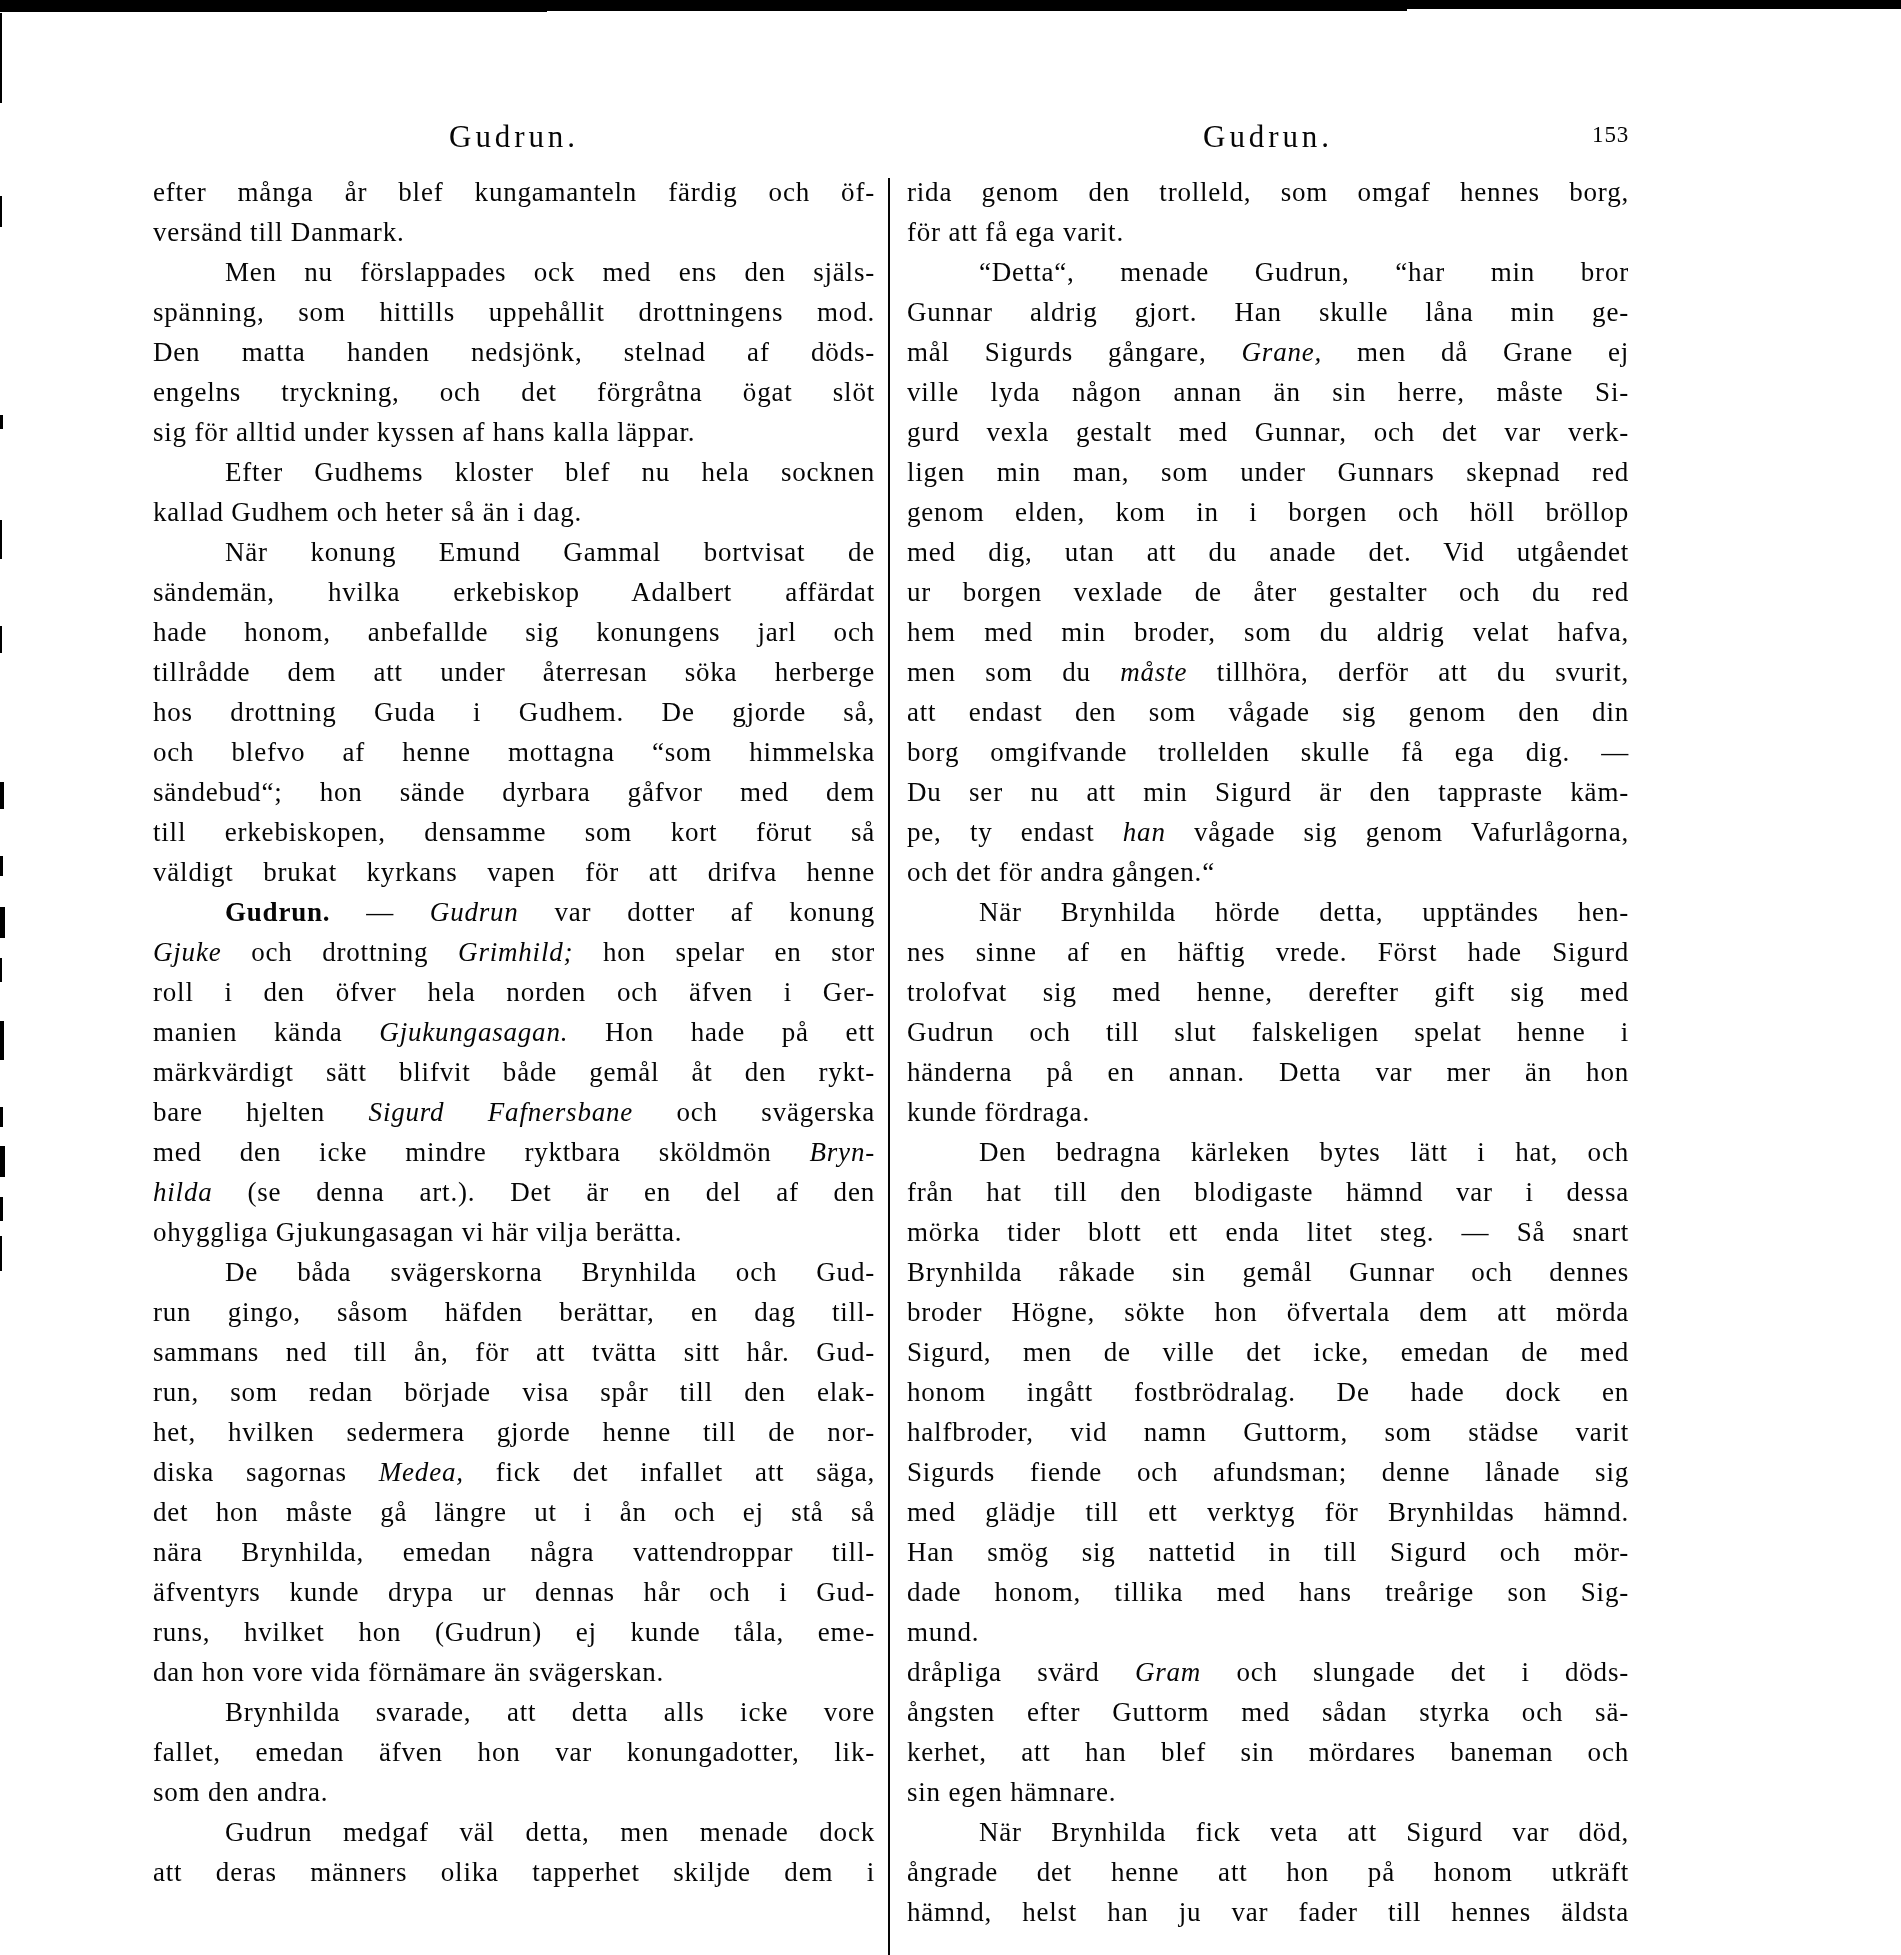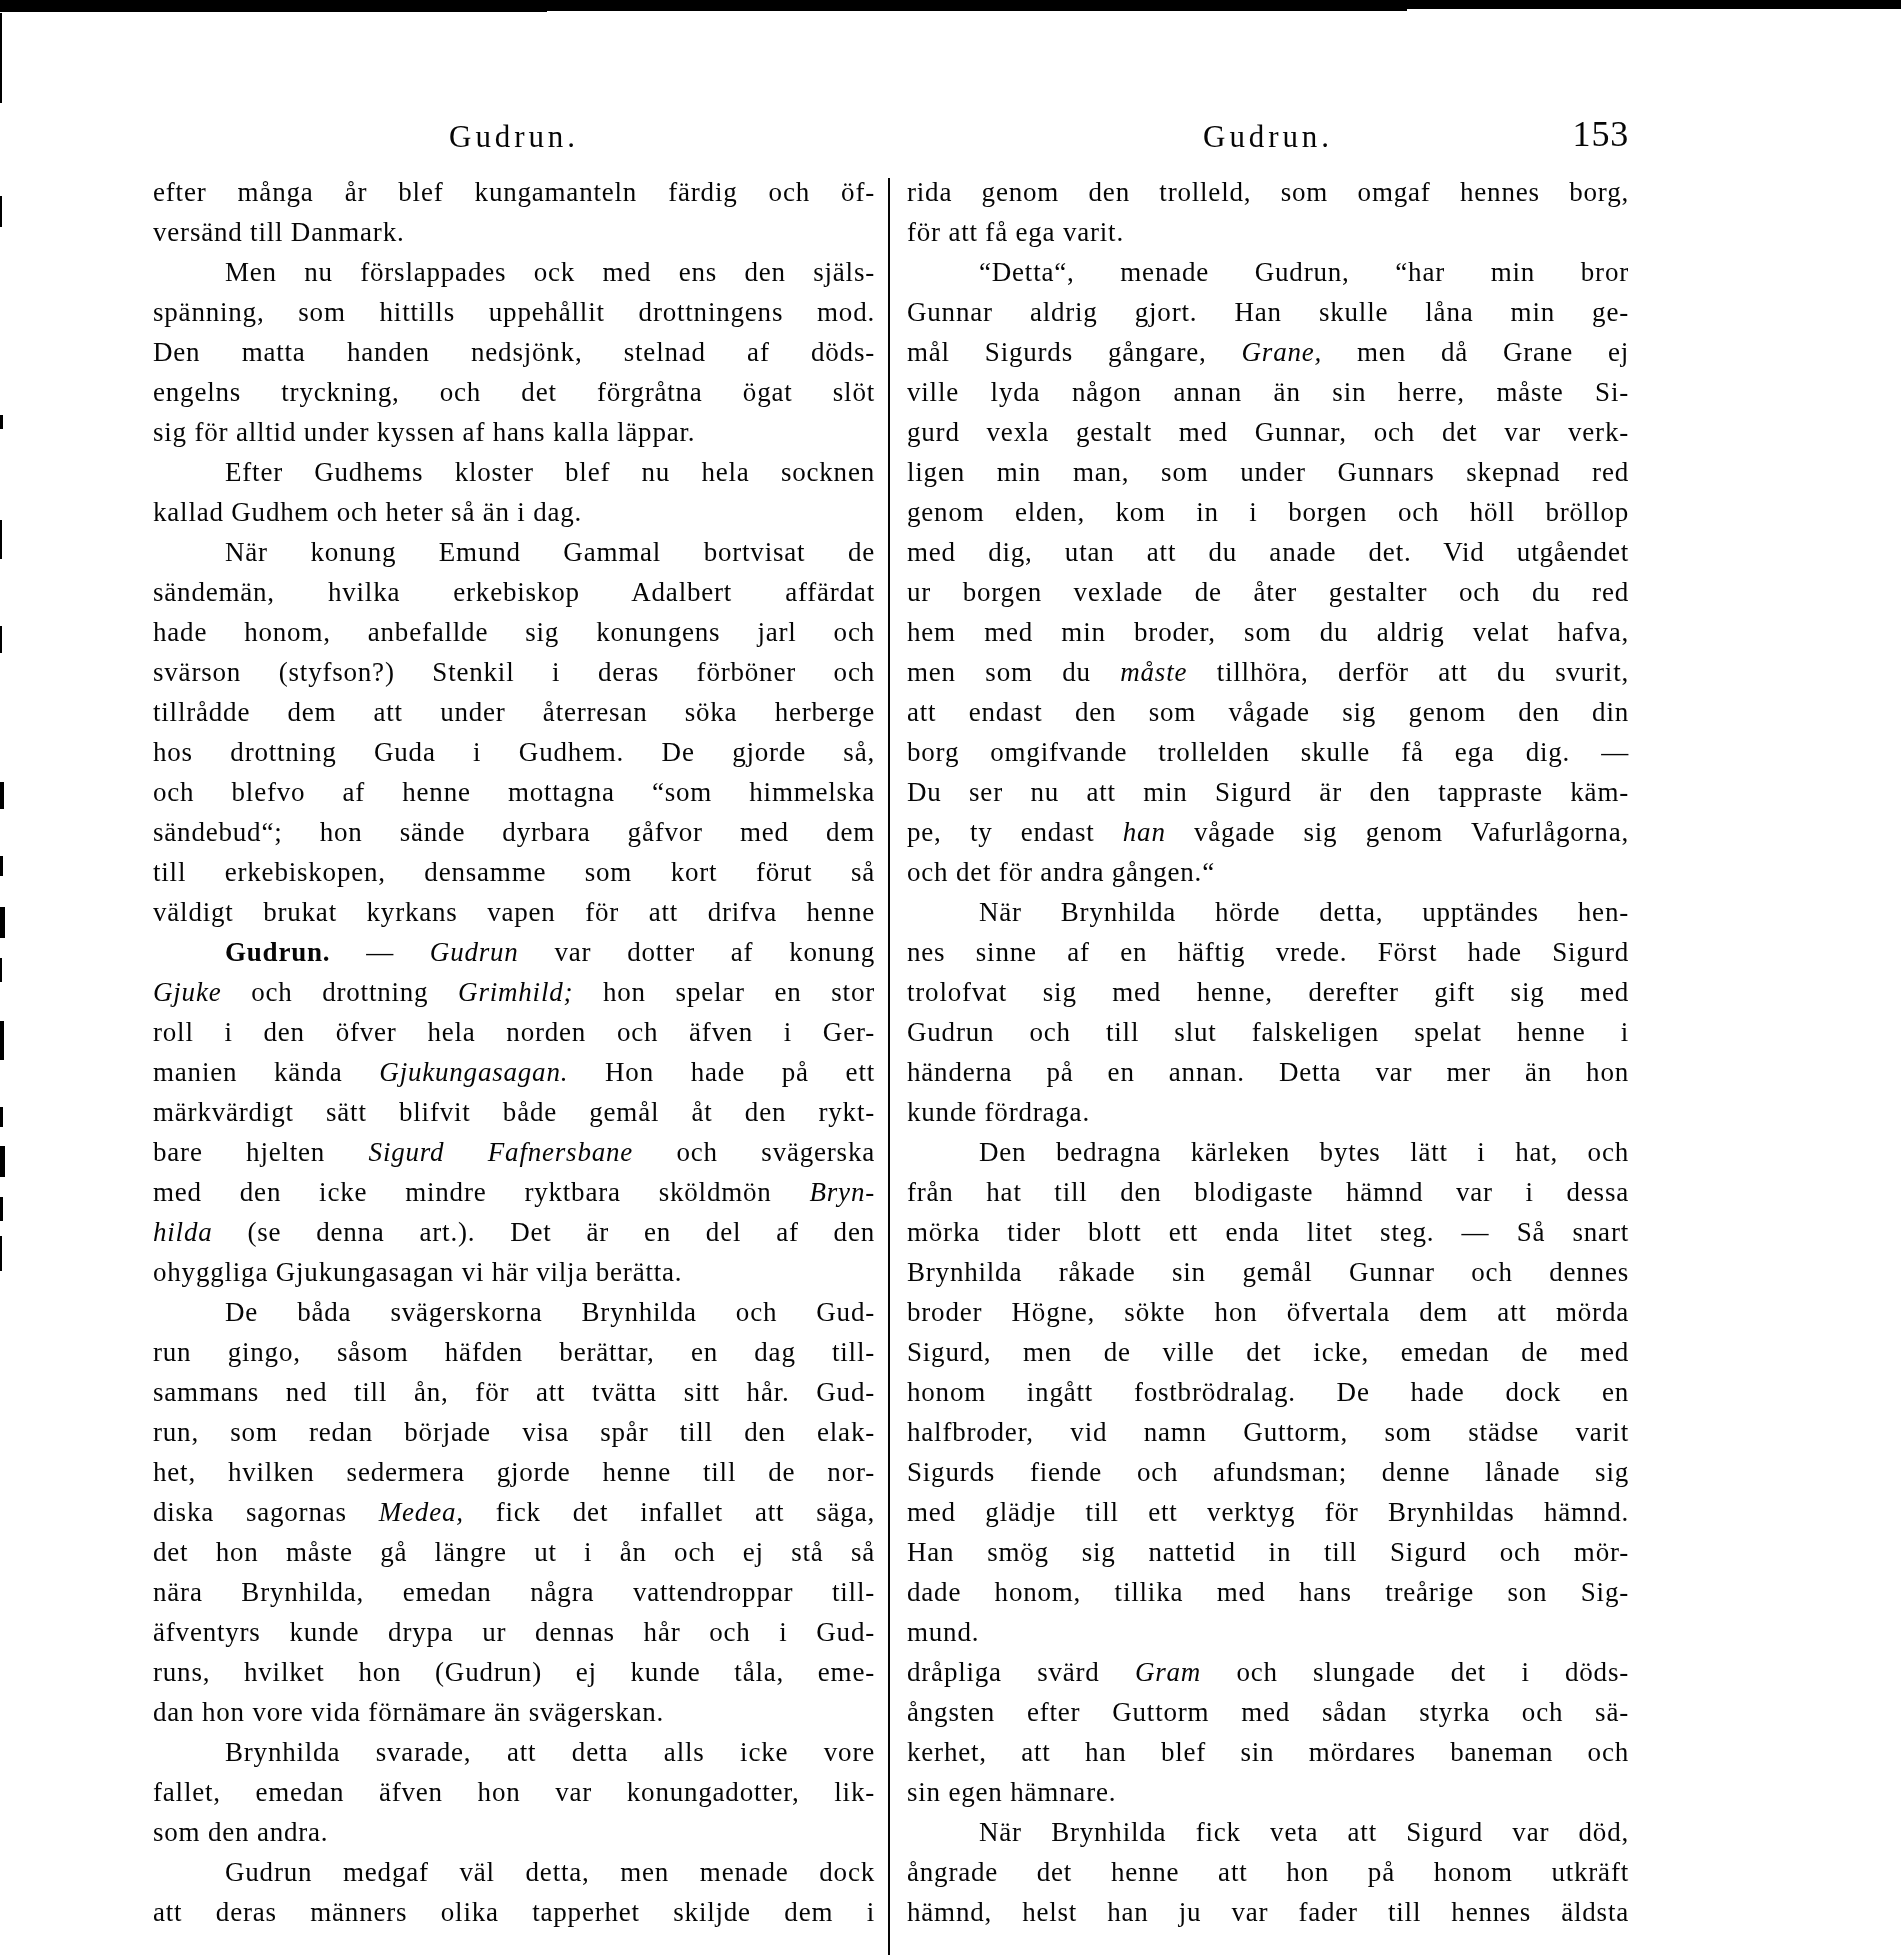--- a/index.html
+++ b/index.html
@@ -13,21 +13,21 @@
   }
   
   .col-header{
     position:absolute;top:117px;width:722px;
     text-align:center;font-size:31px;letter-spacing:3.9px;line-height:39px;
   }
   .col-header.left{left:153px;}
   .col-header.right{left:907px;}
   .page-number{
     position:absolute;top:113px;left:907px;width:722px;
-    text-align:right;font-size:36px;line-height:43px;letter-spacing:0.8px;
+    text-align:right;font-size:23px;line-height:43px;letter-spacing:0.8px;
   }
   
   .column{position:absolute;top:172px;width:722px;font-size:27px;letter-spacing:0.8px;}
   .column.left{left:153px;}
   .column.right{left:907px;}
   .line{
     height:40px;line-height:40px;
     text-align:justify;text-align-last:justify;
     white-space:normal;
   }
@@ -57,21 +57,20 @@
       <div class="line indent"><span>Men nu förslappades ock med ens den själs-</span></div>
       <div class="line"><span>spänning, som hittills uppehållit drottningens mod.</span></div>
       <div class="line"><span>Den matta handen nedsjönk, stelnad af döds-</span></div>
       <div class="line"><span>engelns tryckning, och det förgråtna ögat slöt</span></div>
       <div class="line end"><span>sig för alltid under kyssen af hans kalla läppar.</span></div>
       <div class="line indent"><span>Efter Gudhems kloster blef nu hela socknen</span></div>
       <div class="line end"><span>kallad Gudhem och heter så än i dag.</span></div>
       <div class="line indent"><span>När konung Emund Gammal bortvisat de</span></div>
       <div class="line"><span>sändemän, hvilka erkebiskop Adalbert affärdat</span></div>
       <div class="line"><span>hade honom, anbefallde sig konungens jarl och</span></div>
-      <div class="line"><span>svärson (styfson?) Stenkil i deras förböner och</span></div>
       <div class="line"><span>tillrådde dem att under återresan söka herberge</span></div>
       <div class="line"><span>hos drottning Guda i Gudhem. De gjorde så,</span></div>
       <div class="line"><span>och blefvo af henne mottagna “som himmelska</span></div>
       <div class="line"><span>sändebud“; hon sände dyrbara gåfvor med dem</span></div>
       <div class="line"><span>till erkebiskopen, densamme som kort förut så</span></div>
       <div class="line"><span>väldigt brukat kyrkans vapen för att drifva henne</span></div>
       <div class="line indent"><span class="b">Gudrun.</span><span> — </span><span class="i">Gudrun</span><span> var dotter af konung</span></div>
       <div class="line"><span class="i">Gjuke</span><span> och drottning </span><span class="i">Grimhild;</span><span> hon spelar en stor</span></div>
       <div class="line"><span>roll i den öfver hela norden och äfven i Ger-</span></div>
       <div class="line"><span>manien kända </span><span class="i">Gjukungasagan.</span><span> Hon hade på ett</span></div>

